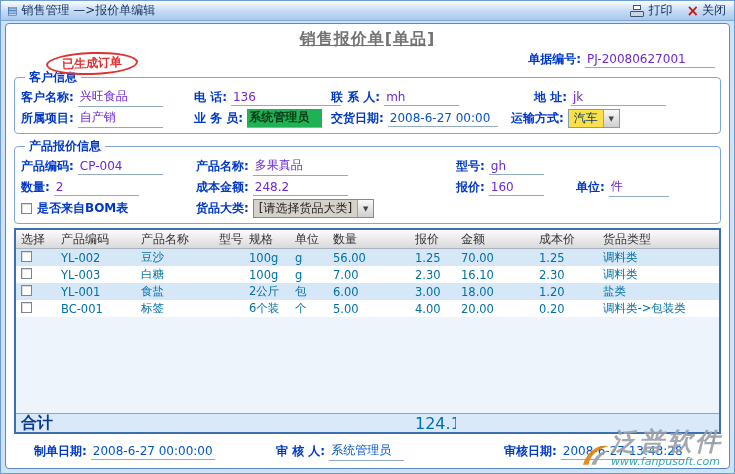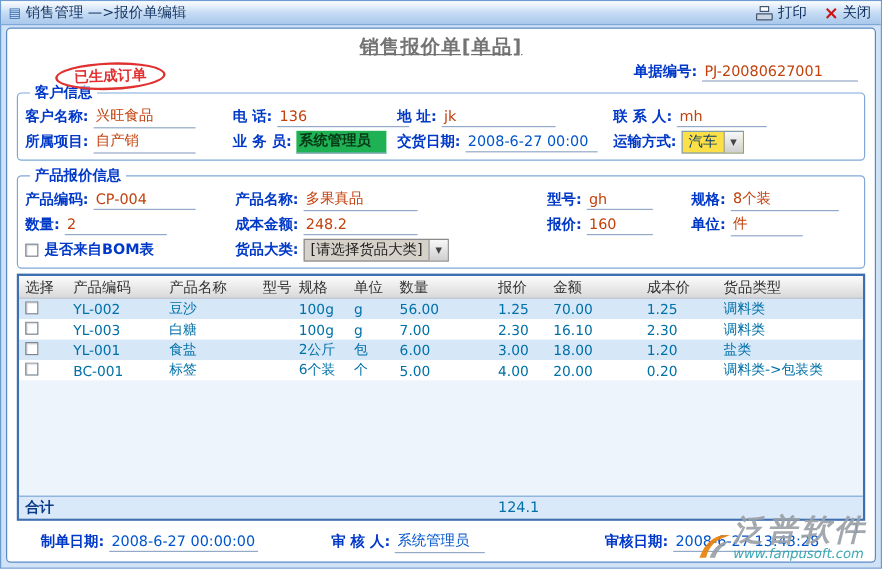--- a/index.html
+++ b/index.html
@@ -29,21 +29,21 @@
     color:#737373; text-decoration:underline; }
 
   .stamp { position:absolute; left:40px; top:28px; border:2px solid #E03030; color:#E03030;
     border-radius:50%; padding:1px 14px; font-size:12px; font-weight:bold; transform:rotate(-2deg);
     background:rgba(255,255,255,.55); white-space:nowrap; }
 
   .doc-row { display:flex; justify-content:flex-end; align-items:flex-end; height:18px; padding-right:14px; }
 
   
   .lbl { color:#0038C8; font-size:12px; font-weight:bold; white-space:nowrap; margin-right:4px; }
-  .val { color:#c2410c; font-size:12px; border-bottom:1px solid #93A9C8; padding:0 2px 1px;
+  .val { color:#6d28d9; font-size:12px; border-bottom:1px solid #93A9C8; padding:0 2px 1px;
     white-space:nowrap; display:inline-block; min-height:15px; }
   .val.link { color:#0055CC; }
   .val.green { background:#1FB254; color:#063A16; font-weight:bold; }
   .w55{min-width:55px}.w60{min-width:60px}.w75{min-width:75px}.w85{min-width:85px}
   .w90{min-width:90px}.w95{min-width:95px}.w110{min-width:110px}.w130{min-width:130px}
 
   
   .fs { border:1px solid #7FA8D9; border-radius:4px; margin:1px 8px 4px; padding:1px 6px 4px; background:#fff; }
   .fs legend { color:#0038C8; font-weight:bold; font-size:12px; padding:0 4px; margin-left:4px; }
   .frow { display:flex; align-items:center; height:21px; }
@@ -77,21 +77,21 @@
   .trow > .cell:nth-child(10){width:64px}
   .trow > .cell:nth-child(11){flex:1; width:auto;}
   .thead { height:19px; background:linear-gradient(#FCFCFC,#D9D9D9); color:#333; font-size:12px;
     border-bottom:1px solid #A8B4C4; }
   .tbody { display:block; }
   .drow { height:17px; color:#0070A8; font-size:11.5px; cursor:default; }
   .tbody > div:nth-of-type(odd) { background:#D6E7F8; }
   .tbody > div:nth-of-type(even) { background:#FFFFFF; }
   .gspacer { flex:1; background:#EDF4FB; }
   .total { height:19px; background:#D9E9F9; border-top:1px solid #7FA8D9; color:#0B3A8C;
-    font-size:12px; font-weight:bold; }
+    font-size:16px; font-weight:bold; }
   .total .tval { color:#0070A8; font-weight:normal; }
   .pager { text-align:right; padding-right:12px; font-size:11px; color:#0B3A8C; height:13px; line-height:13px; }
 
   
   .footer { position:absolute; left:0; right:0; bottom:7px; display:flex; align-items:center; padding:0 28px; }
   .f1{width:242px}.f2{width:228px}.f3{flex:1}
 
   
   .watermark { position:absolute; right:6px; bottom:0; display:flex; align-items:flex-end; opacity:.92; }
   .wm-text { display:flex; flex-direction:column; align-items:flex-start; margin-left:2px; }
@@ -134,27 +134,27 @@
       <legend>客户信息</legend>
       <div class="frow">
         <span class="fg c1">
             <span class="lbl">客户名称:</span>
             <span class="val w85">兴旺食品</span>
           </span>
         <span class="fg c2">
             <span class="lbl">电 话:</span>
             <span class="val w110">136</span>
           </span>
+        <span class="fg c4">
+            <span class="lbl">联 系 人:</span>
+            <span class="val w75">mh</span>
+          </span>
         <span class="fg c3">
             <span class="lbl">地 址:</span>
             <span class="val w95">jk</span>
-          </span>
-        <span class="fg c4">
-            <span class="lbl">联 系 人:</span>
-            <span class="val w75">mh</span>
           </span>
       </div>
       <div class="frow">
         <span class="fg c1">
             <span class="lbl">所属项目:</span>
             <span class="val w85">自产销</span>
           </span>
         <span class="fg c2">
             <span class="lbl">业 务 员:</span>
             <span class="val green w75">系统管理员</span>
@@ -180,24 +180,20 @@
             <span class="lbl">产品编码:</span>
             <span class="val w85">CP-004</span>
           </span>
         <span class="fg p2">
             <span class="lbl">产品名称:</span>
             <span class="val w95">多果真品</span>
           </span>
         <span class="fg p3">
             <span class="lbl">型号:</span>
             <span class="val w55">gh</span>
-          </span>
-        <span class="fg p4">
-            <span class="lbl">规格:</span>
-            <span class="val w90">8个装</span>
           </span>
       </div>
       <div class="frow">
         <span class="fg p1">
             <span class="lbl">数量:</span>
             <span class="val w85">2</span>
           </span>
         <span class="fg p2">
             <span class="lbl">成本金额:</span>
             <span class="val w95">248.2</span>

